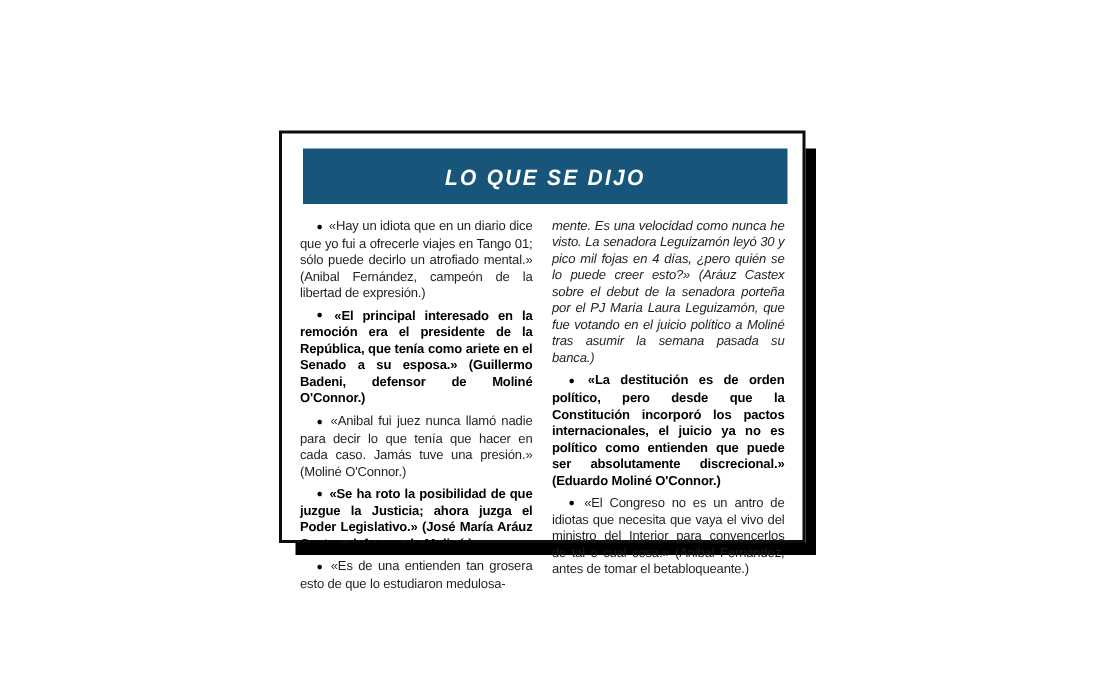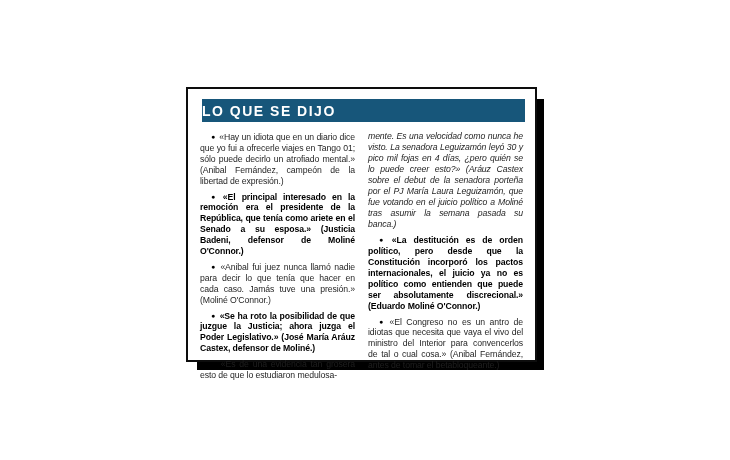--- a/index.html
+++ b/index.html
@@ -17,25 +17,27 @@
   .clipping {
     position: absolute;
     left: 186px; top: 87px;
     width: 351px; height: 275px;
     background: #ffffff;
     border: 2px solid #0d0d0d;
     box-shadow: 9px 10px 0 -2px #000000;
     padding: 10px 12px 10px 12px;
   }
   .title-bar {
-    height: 23px;
+    height: 37px;
     margin: 0 -2px 0 2px;
     background: #17567a;
     display: flex;
     align-items: center;
+    justify-content: center;
+    font-style: italic;
   }
   .title-text {
     color: #ffffff;
     font-weight: bold;
     font-size: 14px;
     letter-spacing: 1.5px;
     line-height: 1;
     transform: scaleY(1.05);
   }
   .body-cols {
@@ -69,24 +71,24 @@
 <body>
 
 <div class="page">
   <div class="clipping">
     <div class="title-bar" style="background: rgb(23, 86, 122);">
       <span class="title-text" style="color: rgb(255, 255, 255);">LO QUE SE DIJO</span>
     </div>
     <div class="body-cols">
       <div class="col">
           <p class="q"><span class="bullet">●</span><span>«Hay un idiota que en un diario dice que yo fui a ofrecerle viajes en Tango 01; sólo puede decirlo un atrofiado mental.» (Anibal Fernández, campeón de la libertad de expresión.)</span></p>
-          <p class="q bold"><span class="bullet">●</span><span>«El principal interesado en la remoción era el presidente de la República, que tenía como ariete en el Senado a su esposa.» (Justicia Badeni, defensor de Moliné O'Connor.)</span></p>
+          <p class="q bold"><span class="bullet">●</span><span>«El principal interesado en la remoción era el presidente de la República, que tenía como ariete en el Senado a su esposa.» (Guillermo Badeni, defensor de Moliné O'Connor.)</span></p>
           <p class="q"><span class="bullet">●</span><span>«Anibal fui juez nunca llamó nadie para decir lo que tenía que hacer en cada caso. Jamás tuve una presión.» (Moliné O'Connor.)</span></p>
           <p class="q bold"><span class="bullet">●</span><span>«Se ha roto la posibilidad de que juzgue la Justicia; ahora juzga el Poder Legislativo.» (José María Aráuz Castex, defensor de Moliné.)</span></p>
-          <p class="q"><span class="bullet">●</span><span>«Es de una evidencia tan grosera esto de que lo estudiaron medulosa-</span></p>
+          <p class="q"><span class="bullet">●</span><span>«Es de una entienden tan grosera esto de que lo estudiaron medulosa-</span></p>
         </div>
       <div class="col">
           <p class="q cont"><span>mente. Es una velocidad como nunca he visto. La senadora Leguizamón leyó 30 y pico mil fojas en 4 días, ¿pero quién se lo puede creer esto?» (Aráuz Castex sobre el debut de la senadora porteña por el PJ María Laura Leguizamón, que fue votando en el juicio político a Moliné tras asumir la semana pasada su banca.)</span></p>
           <p class="q bold"><span class="bullet">●</span><span>«La destitución es de orden político, pero desde que la Constitución incorporó los pactos internacionales, el juicio ya no es político como entienden que puede ser absolutamente discrecional.» (Eduardo Moliné O'Connor.)</span></p>
           <p class="q"><span class="bullet">●</span><span>«El Congreso no es un antro de idiotas que necesita que vaya el vivo del ministro del Interior para convencerlos de tal o cual cosa.» (Anibal Fernández, antes de tomar el betabloqueante.)</span></p>
         </div>
     </div>
   </div>
 </div>
 

